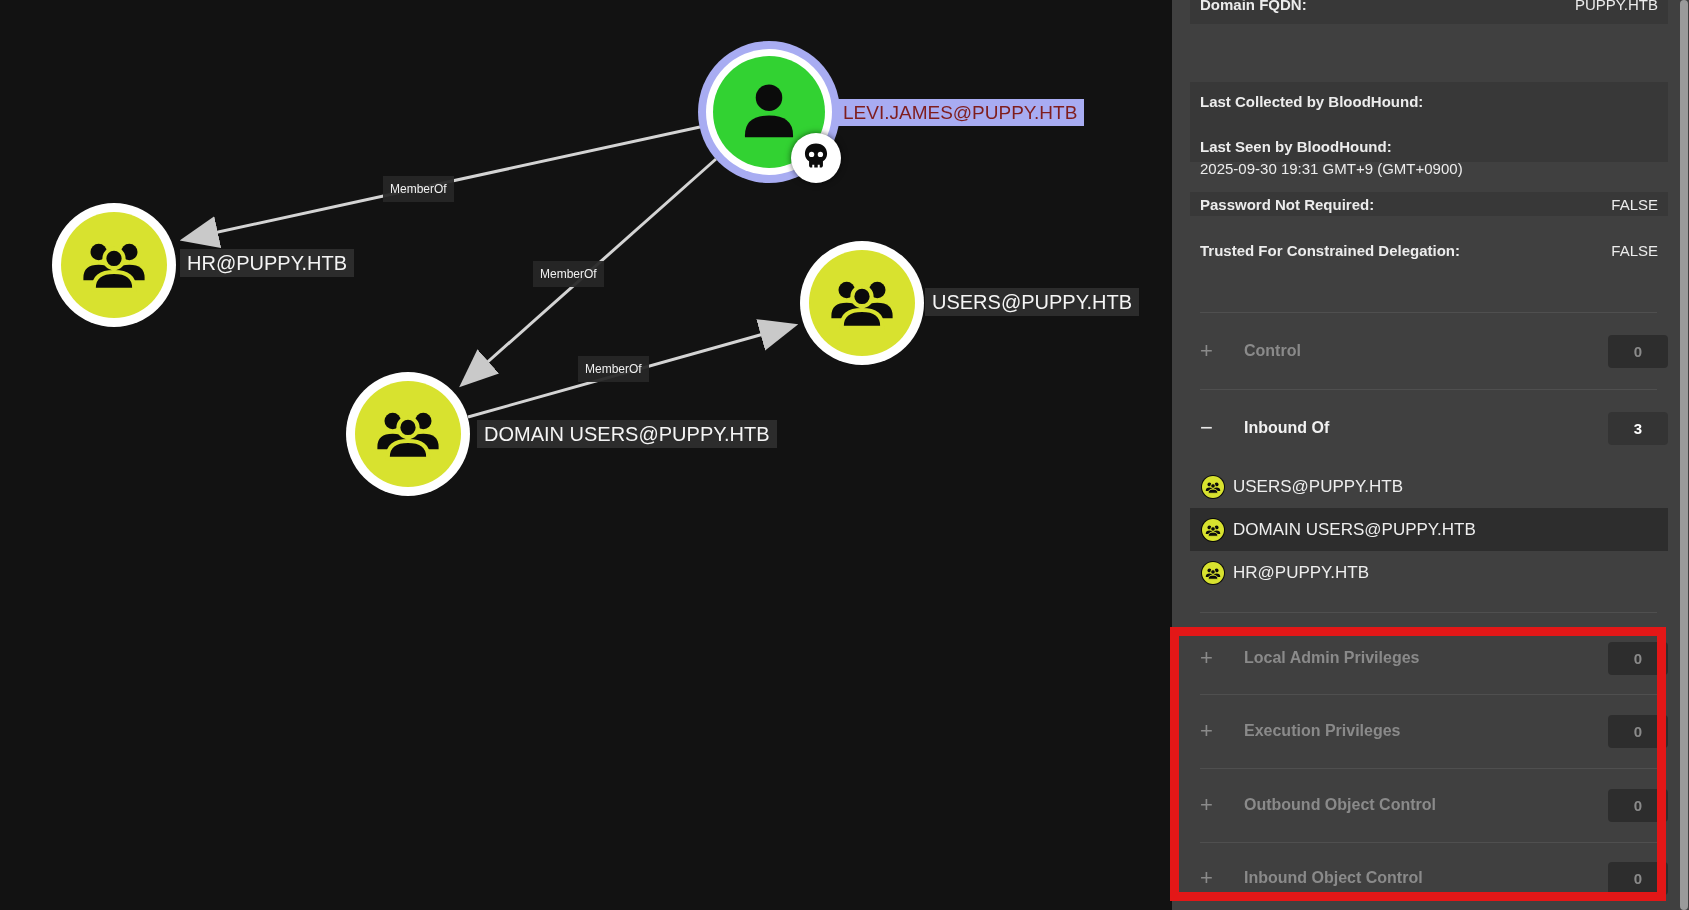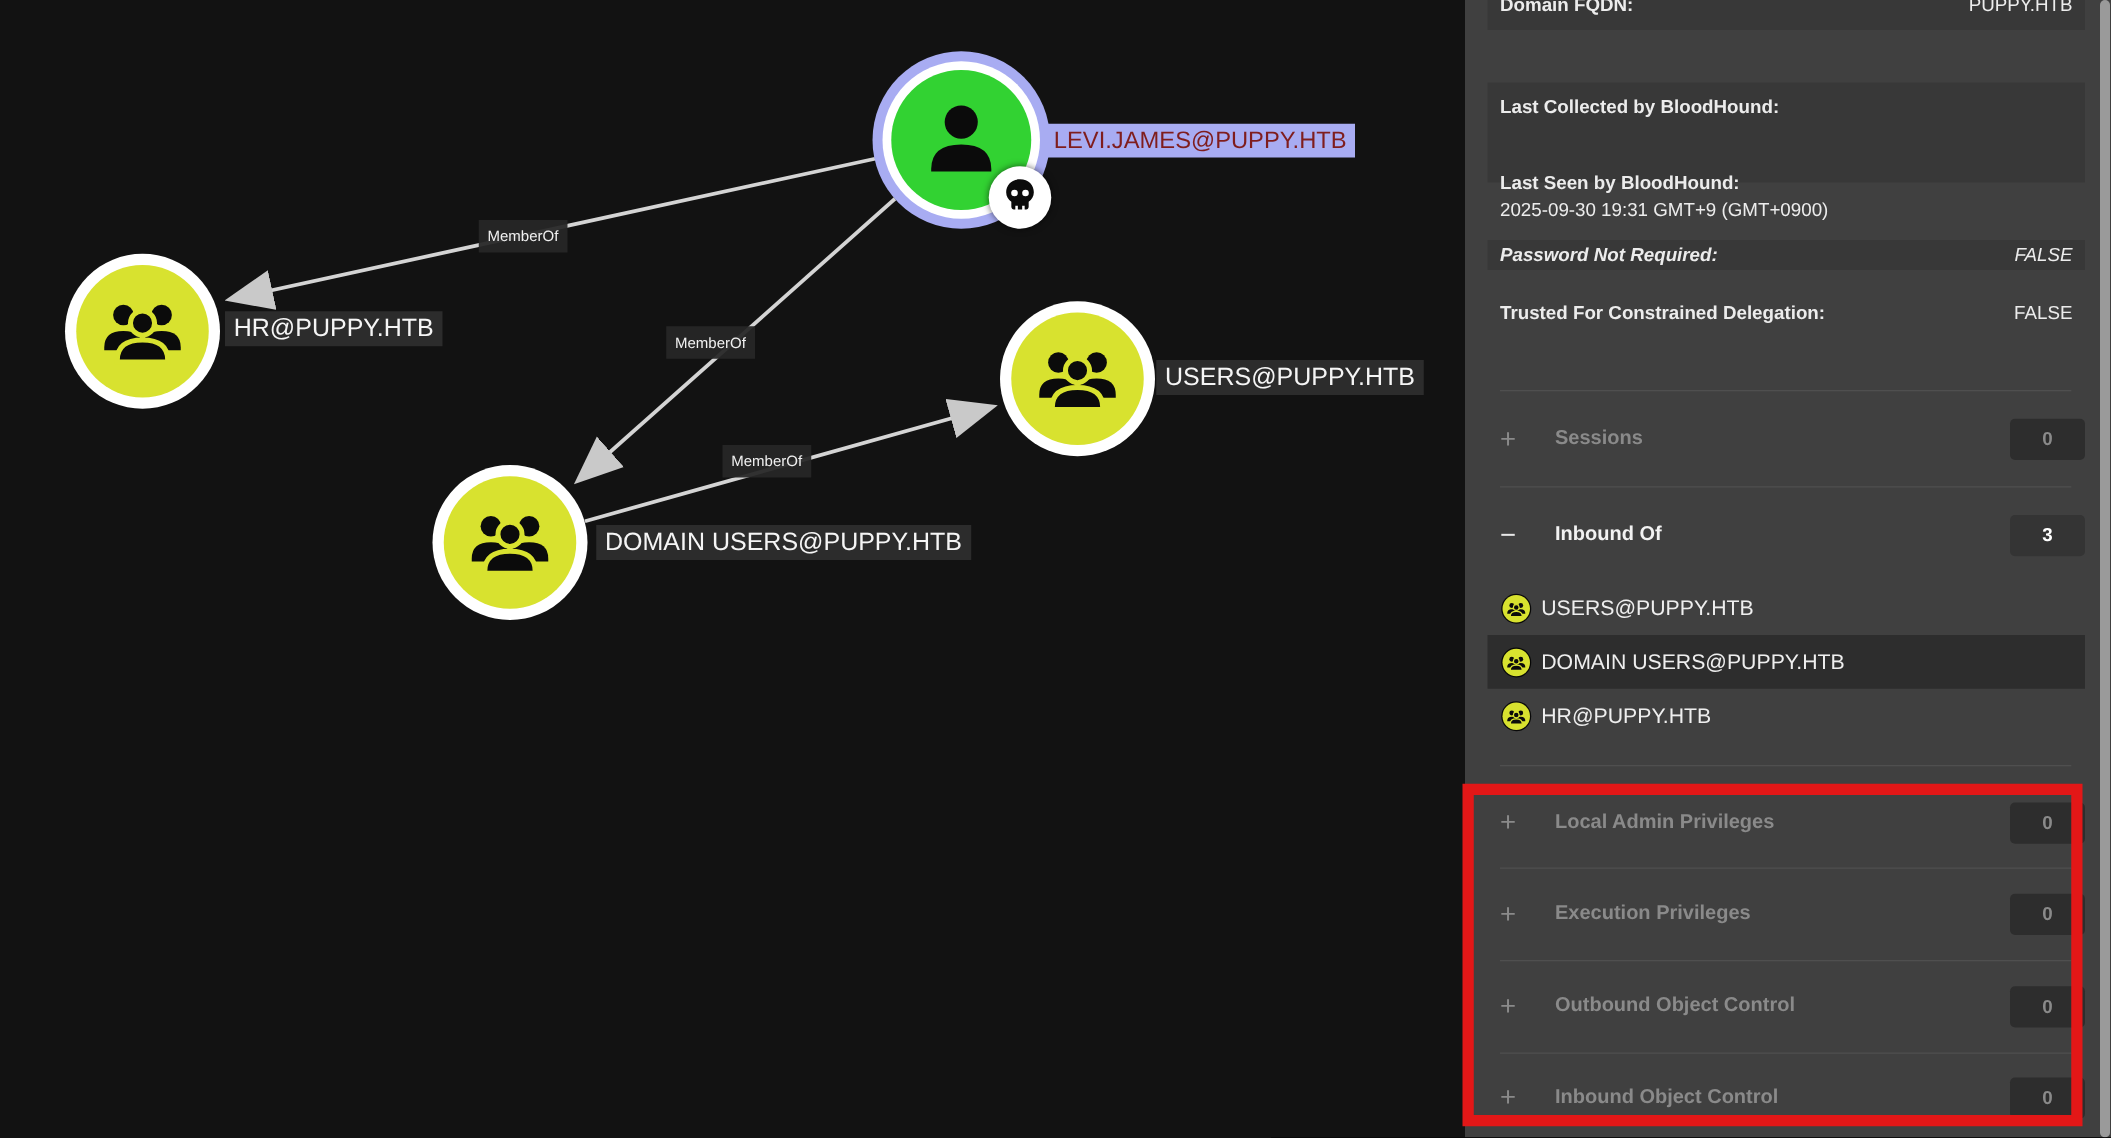--- a/index.html
+++ b/index.html
@@ -186,44 +186,44 @@
   </div>
 
   <div class="panel">
 
     <div class="attr-row light single" style="top:-16px;height:40px;">
       <span class="lbl">Domain FQDN:</span>
       <span class="val">PUPPY.HTB</span>
     </div>
 
 
-    <div class="attr-row light multi" style="top:66px;height:80px;padding-top:9px;">
+    <div class="attr-row light multi" style="top:82px;height:80px;padding-top:9px;">
       <span class="lbl">Last Collected by BloodHound:</span>
     </div>
 
     <div class="attr-row multi" style="top:132px;height:58px;padding-top:4px;">
       <span class="lbl">Last Seen by BloodHound:</span>
       <span class="val">2025-09-30 19:31 GMT+9 (GMT+0900)</span>
     </div>
 
-    <div class="attr-row light single" style="top:192px;height:24px;font-style:italic;">
+    <div class="attr-row light single" style="top:192px;height:24px;">
       <span class="lbl">Password Not Required:</span>
       <span class="val">FALSE</span>
     </div>
 
     <div class="attr-row single" style="top:232px;height:36px;justify-content:space-between;">
       <span class="lbl">Trusted For Constrained Delegation:</span>
       <span class="val">FALSE</span>
     </div>
 
     <div class="divider" style="top:312px;"></div>
 
     <div class="section-row" style="top:330px;">
       <span class="toggle">+</span>
-      <span class="sec-label">Sessions</span>
+      <span class="sec-label">Control</span>
       <span class="chip">0</span>
     </div>
 
     <div class="divider" style="top:389px;"></div>
 
     <div class="section-row expanded" style="top:407px;">
       <span class="toggle">−</span>
       <span class="sec-label">Inbound Of</span>
       <span class="chip active">3</span>
     </div>

